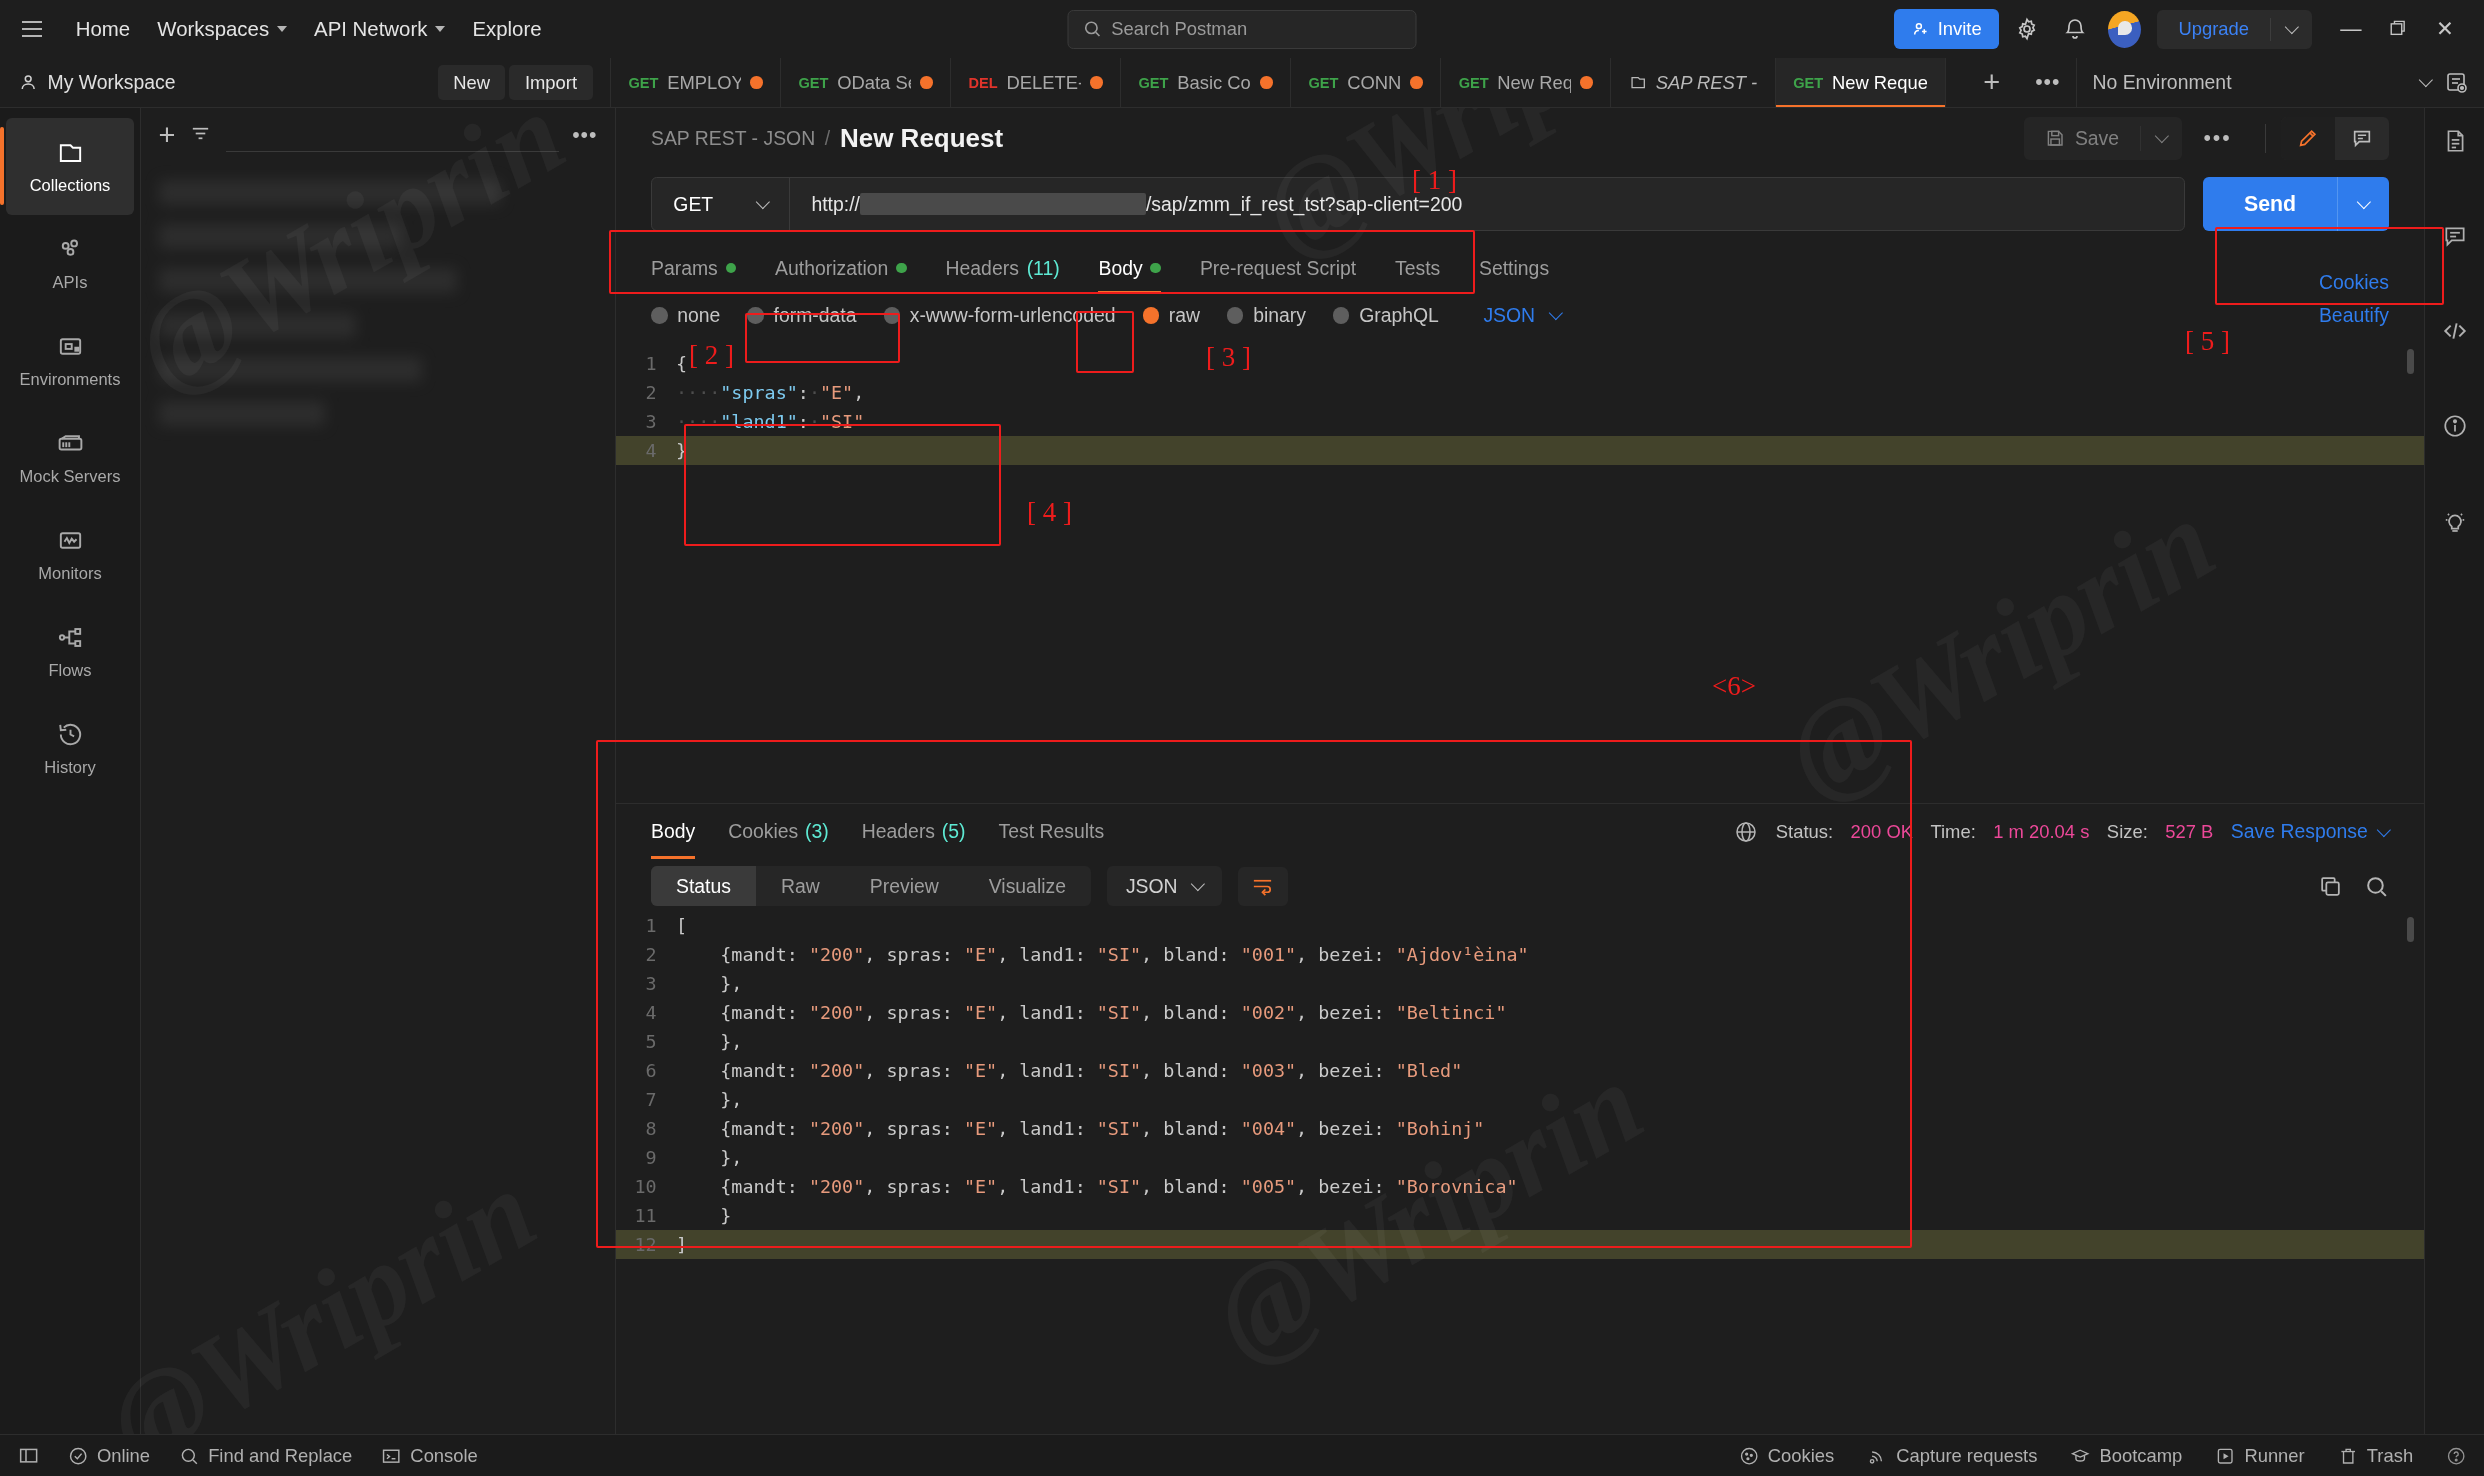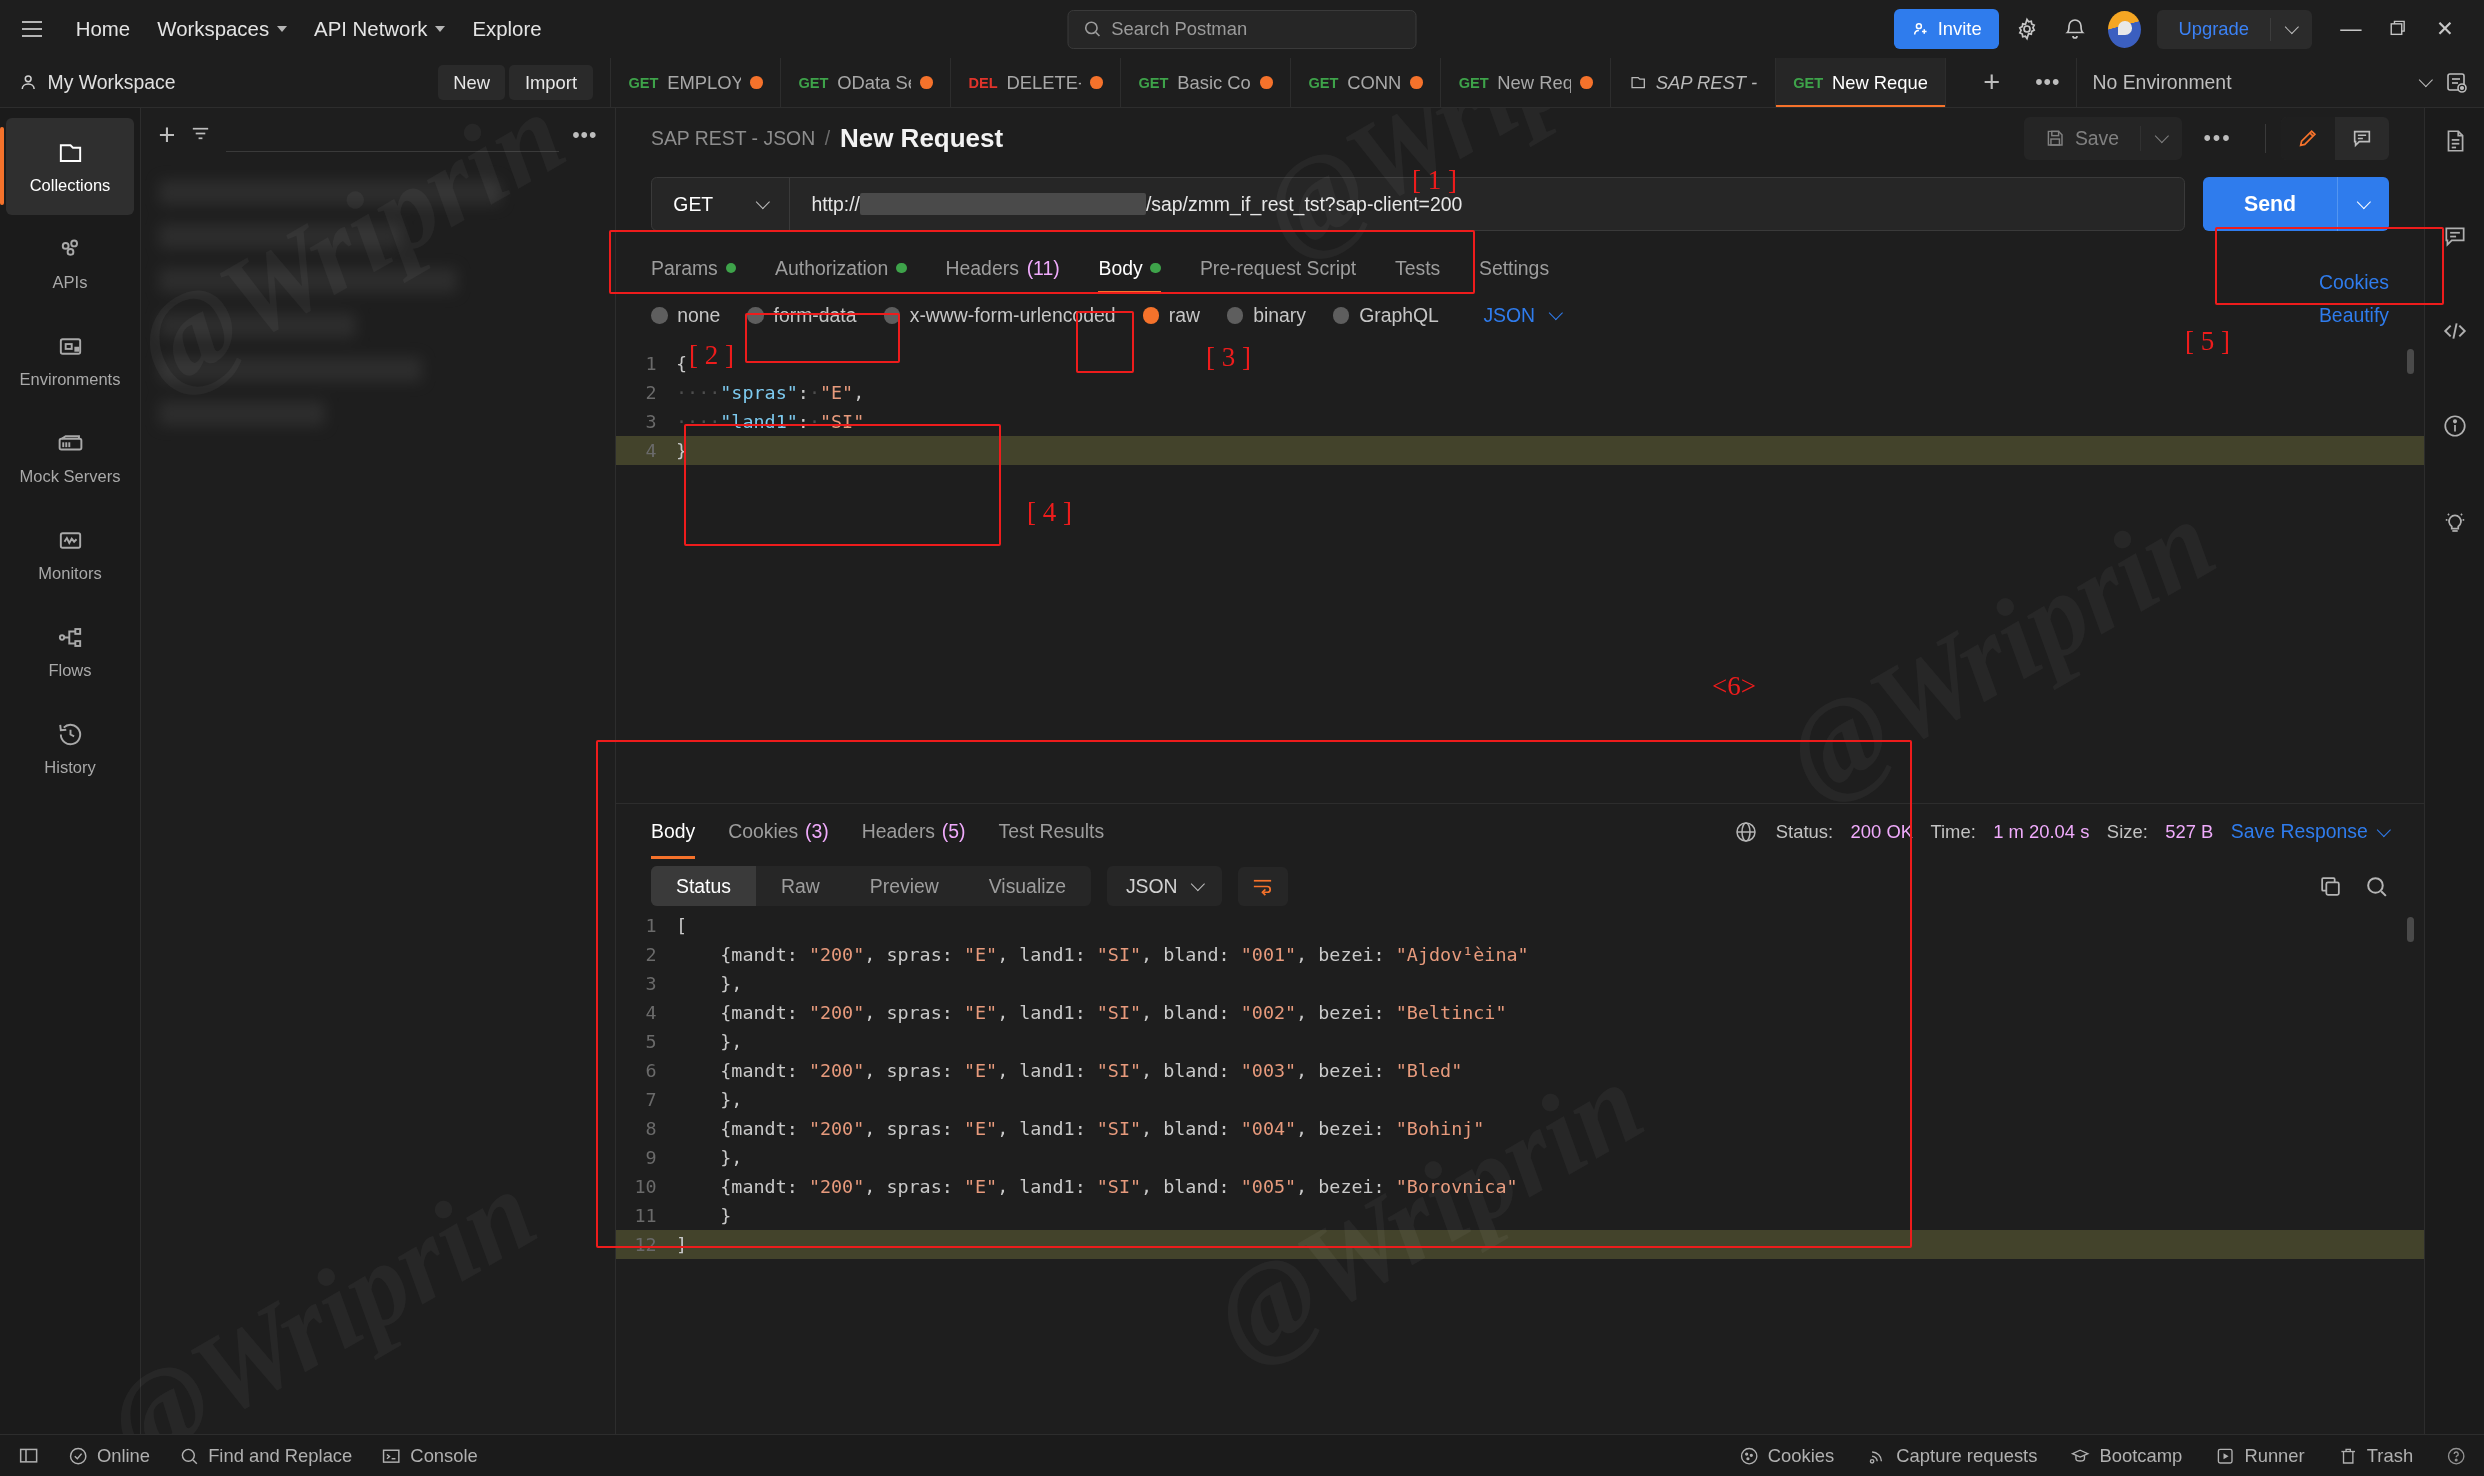--- a/index.html
+++ b/index.html
@@ -129,21 +129,21 @@
   .send-btn { background:#2f7ced; color:#fff; font-size:21.3px; font-weight:600; padding: 0 41px; height:54px; display:flex; align-items:center; border-radius:5.8px 0 0 5.8px; cursor:pointer;}
   .send-ar { background:#2f7ced; height:54px; width:52px; display:flex; align-items:center; justify-content:center; border-radius:0 5.8px 5.8px 0; border-left:1px solid #5496f0; cursor:pointer;}
 
   
   .req-tabs { display:flex; align-items:flex-end; gap: 0; padding: 0 35px; height: 54px; position:relative;}
   .rt { font-size: 19.4px; color:#9d9d9d; padding: 0 19.4px; height:52px; display:flex; align-items:center; gap:7.8px; cursor:pointer; position:relative;}
   .rt:first-child{padding-left:0;}
   .rt.active { color:#fff; }
   .rt.active::after{content:"";position:absolute;left:19.4px;right:19.4px;bottom:0;height:2.9px;background:#f5722b;}
   .grn-dot{width:10.7px;height:10.7px;border-radius:50%;background:#3ea34a;display:inline-block;}
-  .cnt{color:#f0abfc;}
+  .cnt{color:#5eead4;}
   .cookies-lnk{margin-left:auto;color:#2f7ced;font-size:19.4px;cursor:pointer;}
 
   
   .bt-row { display:flex; align-items:center; gap: 0; padding: 5.8px 35px 9.7px; height: 47px;}
   .bt { display:flex; align-items:center; gap:9.7px; font-size:19.4px; color:#c6c6c6; margin-right: 27px; cursor:pointer;}
   .radio { width: 16.5px; height:16.5px; border-radius:50%; background:#5e5e5e;}
   .radio.on { background:#f5722b;}
   .json-sel { display:flex; align-items:center; gap: 15.5px; color:#2f7ced; font-size:19.4px; margin-left: 17.5px; cursor:pointer;}
   .beautify { margin-left:auto; color:#2f7ced; font-size:19.4px; cursor:pointer;}
 
@@ -161,21 +161,21 @@
   .c-pun { color: #c9c9c9; }
   .c-dim { color: #4d4d4d; }
 
   
   .resp { margin-top: auto; display:flex; flex-direction:column;}
   .resp-head { display:flex; align-items:center; padding: 0 35px; height: 56px; border-top:1px solid #2d2d2d;}
   .rh-tab { font-size:19.4px; color:#9d9d9d; margin-right: 33px; height:54px; display:flex; align-items:center; gap:6.8px; position:relative; cursor:pointer;}
   .rh-tab.active{color:#fff;}
   .rh-tab.active::after{content:"";position:absolute;left:0;right:0;bottom:0;height:2.9px;background:#f5722b;}
   .rh-right { margin-left:auto; display:flex; align-items:center; gap: 17.5px; font-size:18.4px;}
-  .stat-ok { color:#f0abfc;}
+  .stat-ok { color:#ec4899;}
   .save-resp { color:#2f7ced; font-size:19.4px; display:flex; align-items:center; gap:11.6px; cursor:pointer;}
   .resp-sub { display:flex; align-items:center; padding: 5.8px 35px 3.9px; gap: 0; height: 52px;}
   .pill-grp { display:flex; background:#262626; border-radius:5.8px; overflow:hidden; }
   .pill { font-size:19.4px; color:#9d9d9d; padding: 8.7px 25px; cursor:pointer;}
   .pill.sel { background:#3a3a3a; color:#fff;}
   .sub-sel { display:flex; align-items:center; gap:15.5px; background:#262626; border-radius:5.8px; padding: 8.7px 19.4px; font-size:19.4px; color:#d2d2d2; margin-left:15.5px; cursor:pointer;}
   .wrap-ic { background:#262626; border-radius:5.8px; padding:7.8px 13.6px; margin-left:15.5px; cursor:pointer; display:flex; align-items:center;}
   .resp-right { margin-left:auto; display:flex; gap:21.3px; color:#b5b5b5;}
 
   

